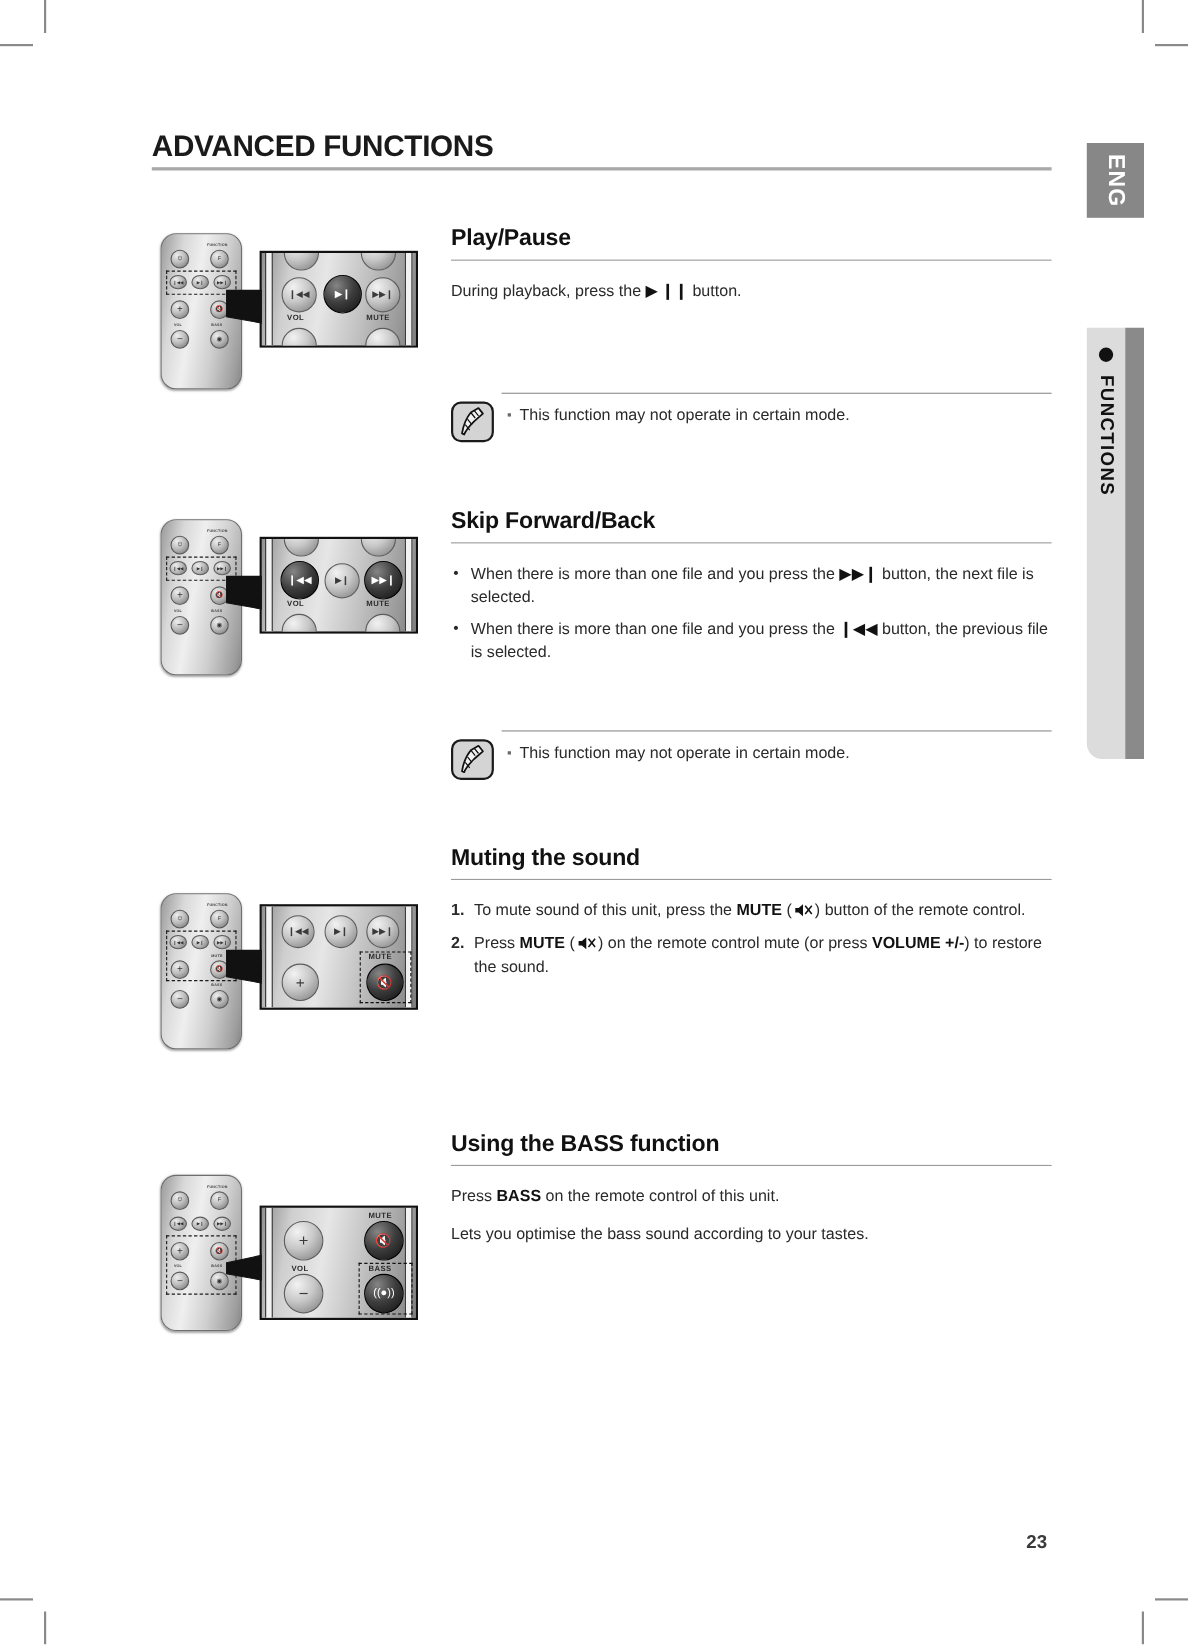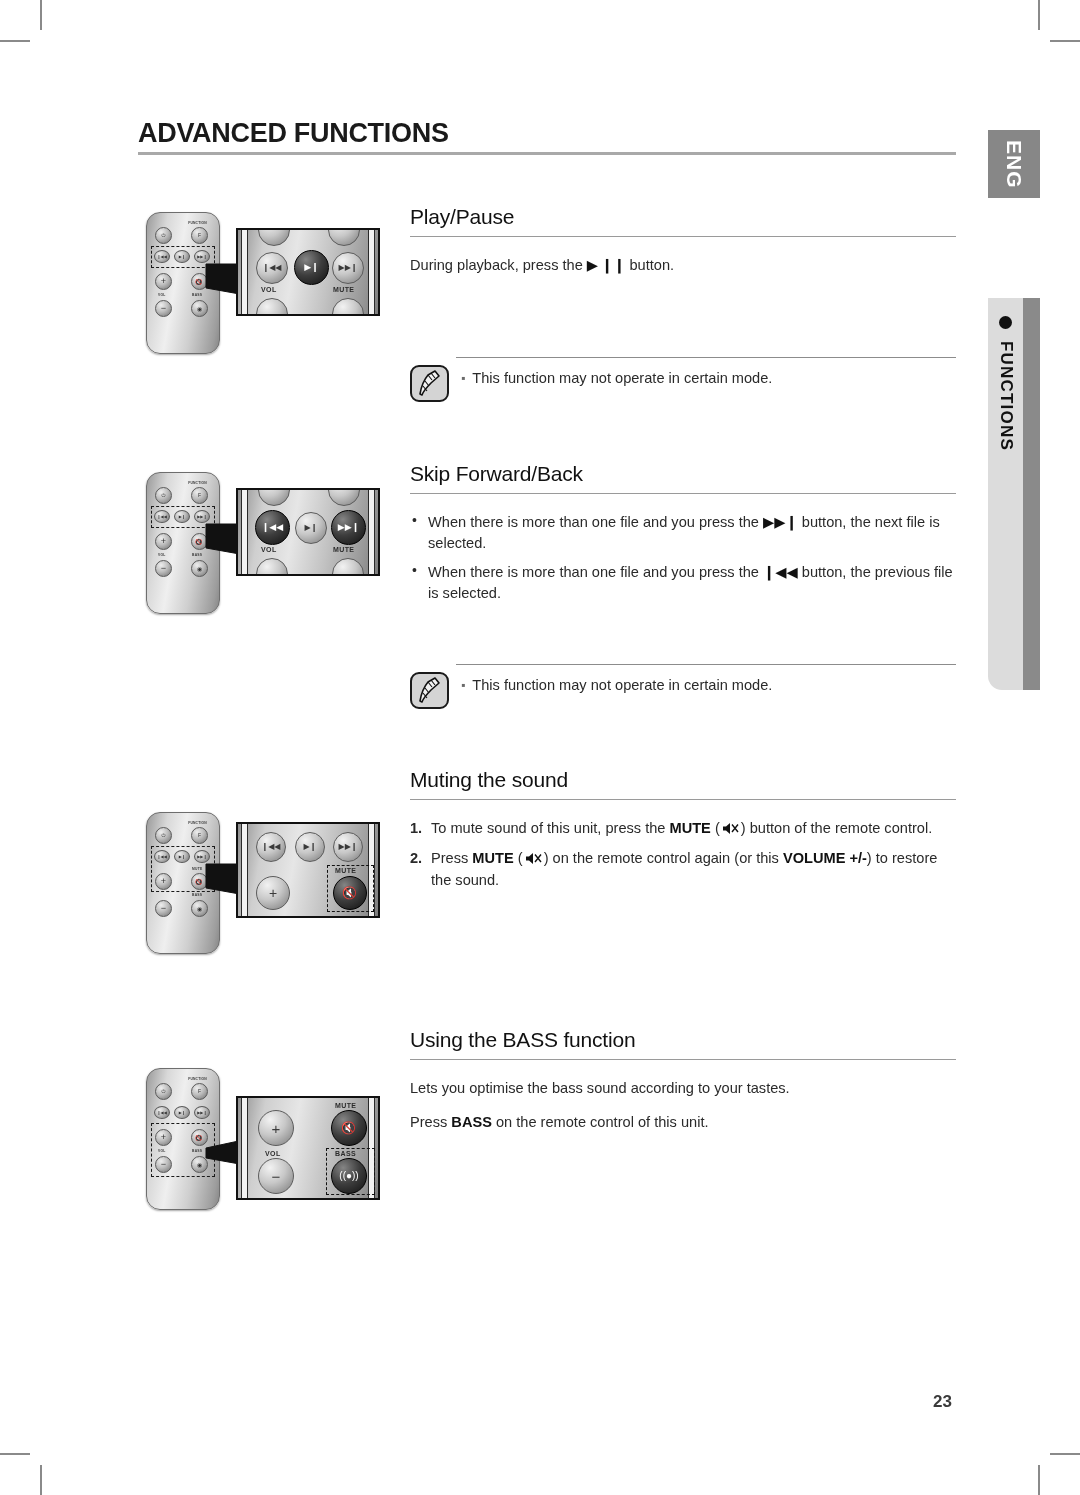--- a/index.html
+++ b/index.html
@@ -52,21 +52,21 @@
     position:absolute;left:138px;top:118px;
     font-size:27px;font-weight:bold;letter-spacing:-0.3px;color:#1a1a1a;
   }
   .title-rule{
     position:absolute;left:138px;top:152px;width:818px;height:3px;background:#a9a9a9;
   }
 
   
   .sec{position:absolute;left:410px;width:546px;}
   .sec h2{
-    margin:0 0 7px 0;font-size:21px;font-weight:normal;color:#111;letter-spacing:-0.2px;
+    margin:0 0 7px 0;font-size:21px;font-weight:bold;color:#111;letter-spacing:-0.2px;
   }
   .sec .rule{height:1px;background:#9a9a9a;margin-bottom:18px;}
   .sec p{margin:0 0 13px 0;font-size:14.6px;line-height:1.42;color:#2a2a2a;}
   .bullets{margin:0;padding:0;list-style:none;}
   .bullets li{
     position:relative;padding-left:18px;margin-bottom:9px;
     font-size:14.6px;line-height:1.42;color:#2a2a2a;
   }
   .bullets li:before{
     content:"\2022";position:absolute;left:2px;top:-1px;font-size:14px;color:#2a2a2a;
@@ -224,32 +224,32 @@
     <li>
       <span class="num">1.</span><span>To mute sound of this unit, press the </span><b>MUTE</b><span> (</span><svg width="17" height="15" viewBox="0 0 17 15" style="vertical-align:-3px;margin:0 2px;">
           <path d="M1 5.5 h3 L8 2 v11 L4 9.5 H1 Z" fill="#111"></path>
           <path d="M10 3.5 L16 11 M16 3.5 L10 11" stroke="#111" stroke-width="1.4" fill="none"></path>
         </svg><span>) button of the remote control.</span>
     </li>
     <li>
       <span class="num">2.</span><span>Press </span><b>MUTE</b><span> (</span><svg width="17" height="15" viewBox="0 0 17 15" style="vertical-align:-3px;margin:0 2px;">
           <path d="M1 5.5 h3 L8 2 v11 L4 9.5 H1 Z" fill="#111"></path>
           <path d="M10 3.5 L16 11 M16 3.5 L10 11" stroke="#111" stroke-width="1.4" fill="none"></path>
-        </svg><span>) on the remote control again (or this </span><b>VOLUME +/-</b><span>) to restore the sound.</span>
+        </svg><span>) on the remote control mute (or press </span><b>VOLUME +/-</b><span>) to restore the sound.</span>
     </li>
   </ul>
 </div>
 
 <div class="sec" style="top:1028px;">
   <h2>Using the BASS function</h2>
   <div class="rule"></div>
-  <p>Lets you optimise the bass sound according to your tastes.</p>
   <p>
     <span>Press </span><b>BASS</b><span> on the remote control of this unit.</span>
   </p>
+  <p>Lets you optimise the bass sound according to your tastes.</p>
 </div>
 
 <div class="fig" style="left:146px;top:212px;width:230px;height:140px;">
   <div class="remote">
     <div class="pad">
       <div class="rbtn" style="left:3px;top:6px;width:15px;height:15px;">⏻</div>
       <div class="rlabel" style="left:36px;top:0px;">FUNCTION</div>
       <div class="rbtn" style="left:39px;top:6px;width:15px;height:15px;">F</div>
       <div class="rbtn" style="left:2px;top:29px;width:14px;height:11px;font-size:4px;">❙◀◀</div>
       <div class="rbtn" style="left:22px;top:29px;width:14px;height:11px;font-size:4px;">▶❙</div>

